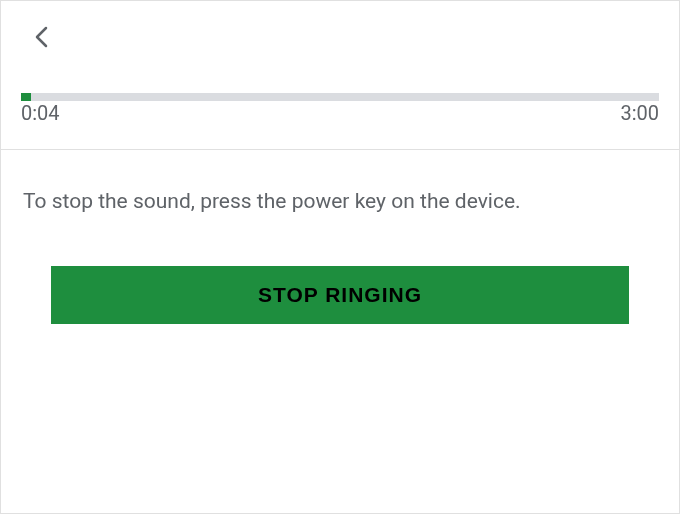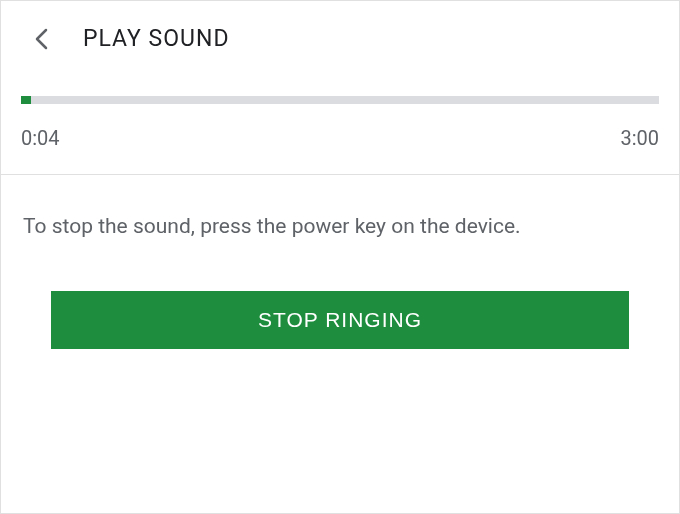--- a/index.html
+++ b/index.html
@@ -41,21 +41,20 @@
       background: #dadce0;
       position: relative;
     }
     .progress-fill {
       height: 100%;
       background: #1e8e3e;
     }
     .time-row {
       display: flex;
       justify-content: space-between;
-      margin-top: 22px;
       font-size: 20px;
       color: #5f6368;
     }
     .divider {
       height: 1px;
       background: #e0e0e0;
       width: 100%;
     }
     .body-section {
       padding: 36px 34px 0 22px;
@@ -75,41 +74,40 @@
       cursor: pointer;
       font-weight: 500;
     }
     .button-wrap {
       padding: 48px 50px 30px 50px;
     }
     .stop-button {
       width: 100%;
       height: 58px;
       background: #1e8e3e;
-      color: #ffffff;
+      color: #000000;
       border: none;
       font-size: 21px;
       letter-spacing: 1px;
-      font-weight: 400;
+      font-weight: 700;
       cursor: pointer;
       display: flex;
       align-items: center;
       justify-content: center;
     }
   </style>
 </head>
 <body>
 
 <div class="header">
   <div class="back-icon">
     <svg width="14" height="22" viewBox="0 0 14 22" fill="none">
       <path d="M12 2 L3 11 L12 20" stroke="#5f6368" stroke-width="2.5" fill="none" stroke-linecap="round" stroke-linejoin="round"></path>
     </svg>
   </div>
-  <div class="title">PLAY SOUND</div>
 </div>
 
 <div class="progress-section">
   <div class="progress-track">
     <div class="progress-fill" style="width:1.5%"></div>
   </div>
   <div class="time-row">
     <span>0:04</span>
     <span>3:00</span>
   </div>

